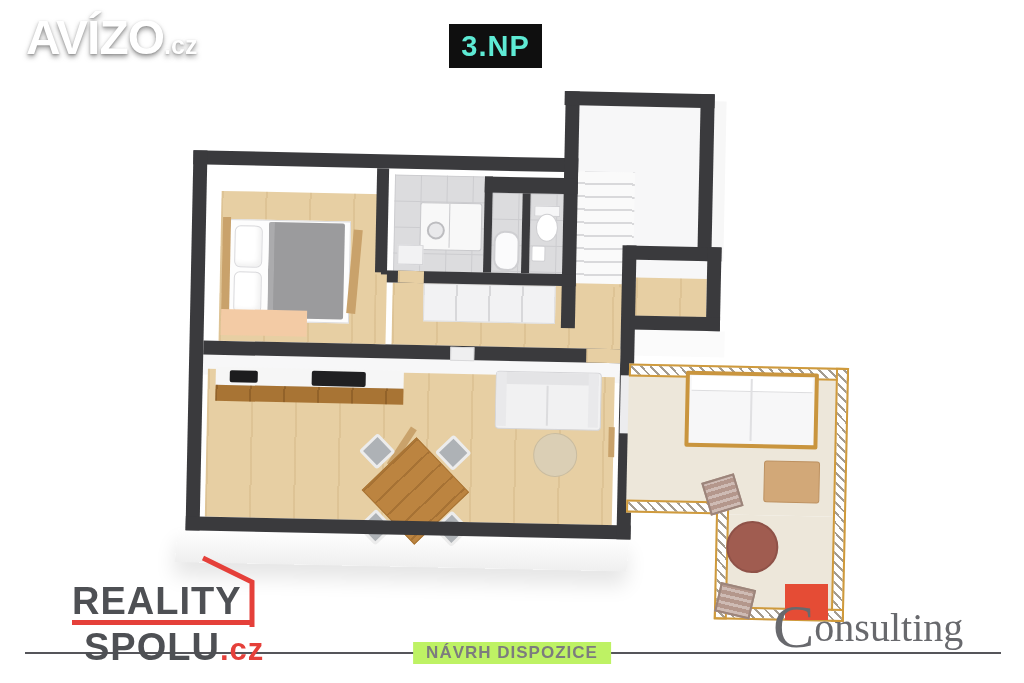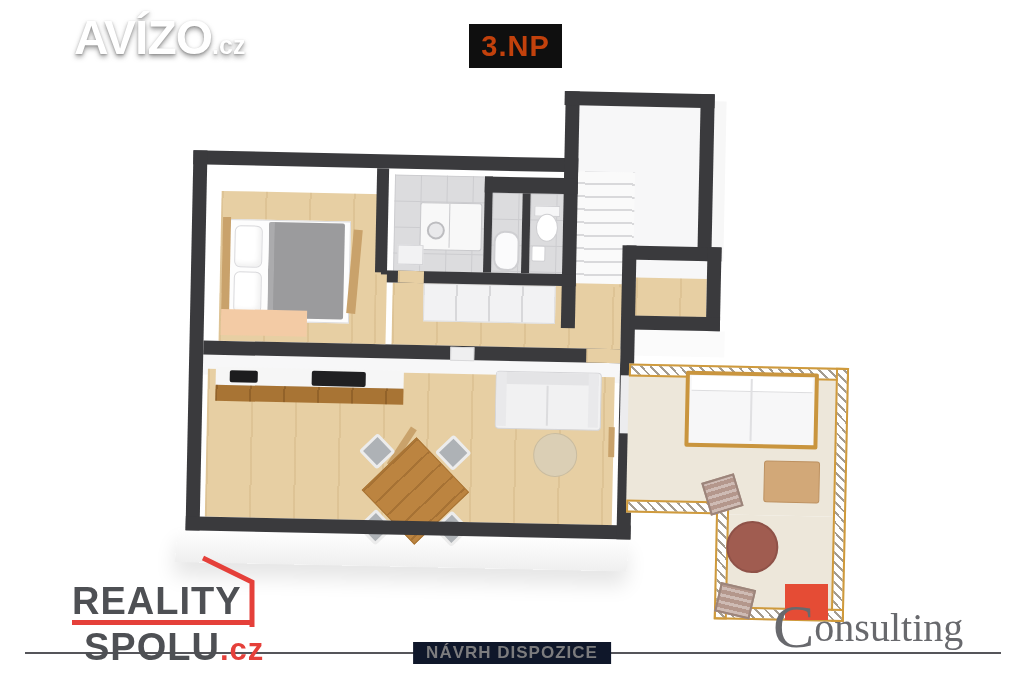--- a/index.html
+++ b/index.html
@@ -2,23 +2,23 @@
 <html><head>
 <meta charset="utf-8">
 <style>
   html,body{margin:0;padding:0;}
   body{width:1024px;height:683px;position:relative;overflow:hidden;background:#ffffff;
        font-family:"Liberation Sans", sans-serif;}
   .abs{position:absolute;}
   
   .avizo{left:26px;top:14px;color:#ffffff;font-weight:800;letter-spacing:-1px;
          text-shadow:0 3px 5px rgba(110,110,110,.65),0 1px 2px rgba(130,130,130,.55);}
-  .avizo .big{font-size:48px;line-height:1;margin-left:48px;}
+  .avizo .big{font-size:48px;line-height:1;}
   .avizo .tld{font-size:25px;font-weight:800;letter-spacing:0;}
-  .badge{left:469px;top:24px;width:93px;height:44px;background:#0f0f0f;color:#c2410c;
+  .badge{left:449px;top:24px;width:93px;height:44px;background:#0f0f0f;color:#5eead4;
          display:flex;align-items:center;justify-content:center;
          font-size:29px;font-weight:700;letter-spacing:1px;}
   
   #plan{left:180px;top:78px;width:700px;height:560px;transform:rotate(1.2deg);transform-origin:0 0;}
   .wall{position:absolute;background:#3a3a3d;}
   .wood{background:#e7cfa3;background-image:repeating-linear-gradient(90deg,rgba(165,125,65,.14) 0 2px,rgba(0,0,0,0) 2px 44px);}
   .tile{background:#dcdcde;background-image:linear-gradient(#cccccf 1px,transparent 1px),linear-gradient(90deg,#cccccf 1px,transparent 1px);background-size:26px 26px;}
   .white-face{background:#f7f7f8;}
   .hatch{background:repeating-linear-gradient(45deg,#ffffff 0 5px,#a49c90 5px 7px);border:2px solid #cf9a3c;box-sizing:border-box;}
   .terr{background:#ede7da;}
@@ -26,21 +26,21 @@
   .skirt{background:linear-gradient(#ffffff,#efefef);}
   .pillow{background:#fff;border:1px solid #d9d9dc;border-radius:6px;box-shadow:inset -3px -3px 5px rgba(0,0,0,.06);}
   .chair{background:#aeb2b6;border:3px solid #ececec;border-radius:3px;box-sizing:border-box;}
   .outchair{background:#b4978c;border:2px solid #9c857b;box-sizing:border-box;
             background-image:repeating-linear-gradient(0deg,rgba(255,255,255,.35) 0 3px,rgba(0,0,0,0) 3px 7px);}
   
   .rule{left:25px;top:652px;width:976px;height:2px;background:#55555a;z-index:5;}
   .reality{color:#4e5054;font-weight:800;letter-spacing:1px;font-size:38px;line-height:1;z-index:6;}
   .red{color:#e5403a;}
   .red-bar{left:72px;top:620px;width:180px;height:5px;background:#e5403a;z-index:6;}
-  .caption{left:50%;transform:translateX(-50%);top:642px;background:#0f172a;padding:0 13px;
+  .caption{left:50%;transform:translateX(-50%);top:642px;background:#bef264;padding:0 13px;
            font-size:17px;font-weight:700;color:#7c7c7e;letter-spacing:1px;z-index:6;line-height:22px;}
   .bc{left:735px;top:578px;width:290px;height:85px;z-index:6;font-family:"Liberation Serif",serif;color:#68696d;}
   .bc .sq{position:absolute;left:50px;top:6px;width:43px;height:36px;background:#e54c35;z-index:1;}
   .bc .r1{position:absolute;left:6px;top:2px;font-size:40px;line-height:44px;z-index:2;white-space:nowrap;}
   .bc .r1 .cap{font-size:62px;line-height:44px;vertical-align:-6px;}
   .bc .r2{position:absolute;left:38px;top:26px;font-size:40px;line-height:44px;z-index:2;white-space:nowrap;}
   .bc .r2 .cap{font-size:62px;line-height:44px;vertical-align:-6px;}
   .bc .reg{font-size:15px;vertical-align:26px;}
 </style>
 </head>

